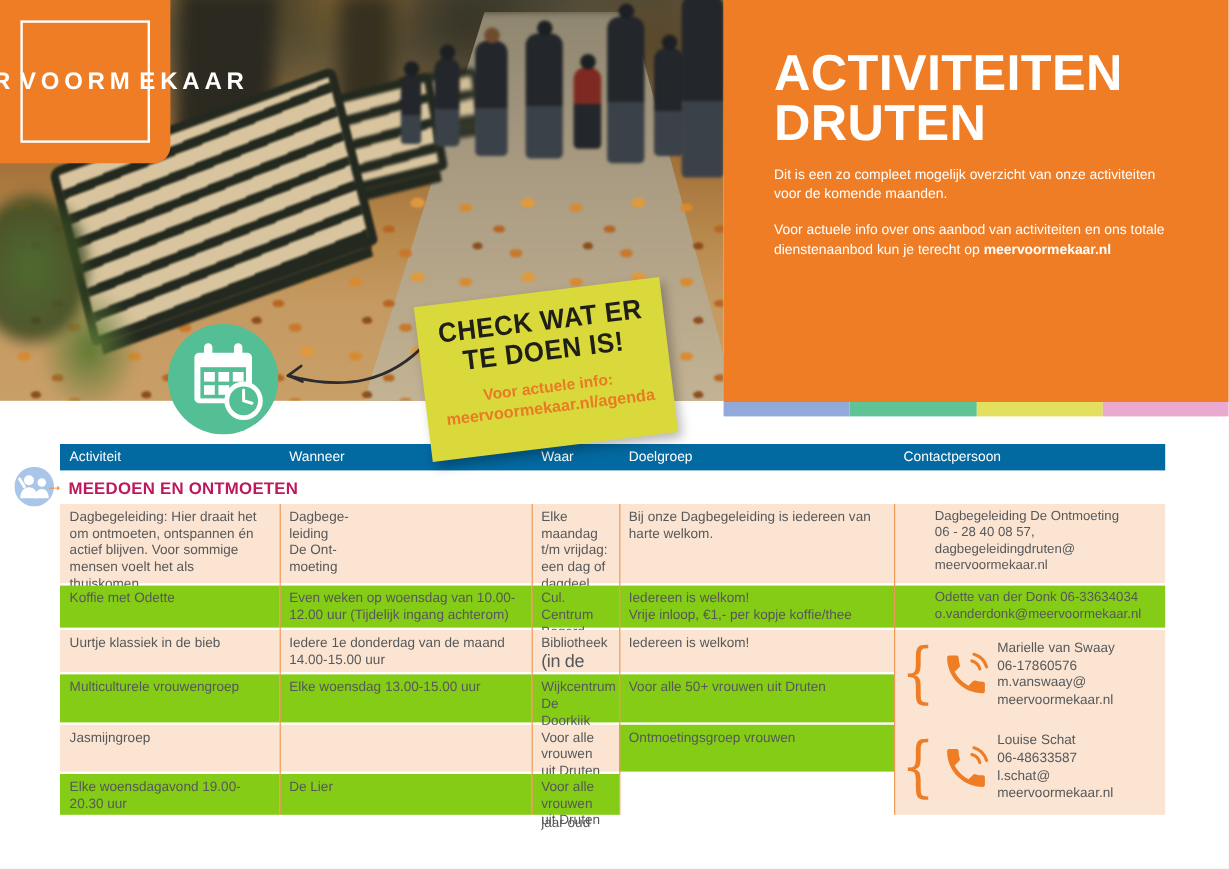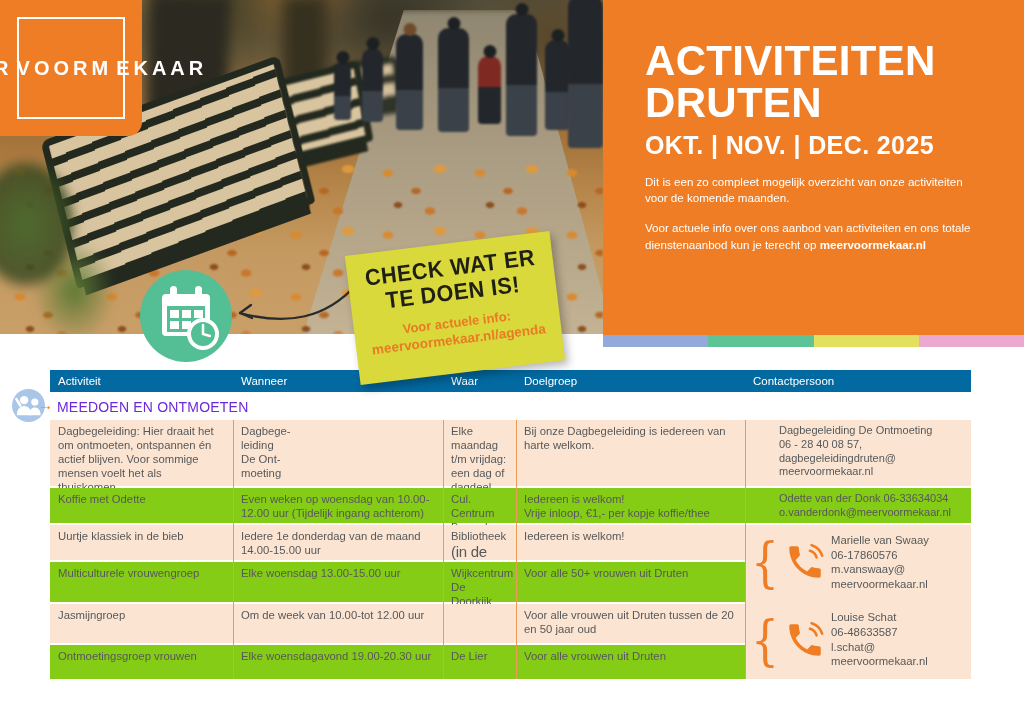--- a/index.html
+++ b/index.html
@@ -85,21 +85,21 @@
   .note-url { font-size:13.5px; font-weight:700; color:#E87B24; margin-top:2px; }
 
   
   .agenda { position:absolute; left:50px; top:370px; width:921px; }
   .thead { display:grid; grid-template-columns:183px 210px 73px 229px 226px; background:#0369a1;
     height:22px; align-items:center; color:#fff; font-size:11.5px; }
   .th { padding-left:8px; }
   .section-row { position:relative; height:25px; display:flex; align-items:center; margin:2px 0 1px; }
   .people-badge { position:absolute; left:-38px; top:-5px; width:33px; height:33px; }
   .section-arrow { position:absolute; left:-12px; top:2px; color:#EF7D25; font-size:15px; font-weight:700; }
-  .section-label { margin-left:7px; font-size:14px; font-weight:400; color:#6d28d9; letter-spacing:.2px; }
+  .section-label { margin-left:7px; font-size:14px; font-weight:700; color:#be185d; letter-spacing:.2px; }
 
   .tbody { position:relative; display:grid; grid-template-columns:183px 210px 73px 229px 226px;
     grid-template-rows:66px 35px 35px 40px 39px 34px; row-gap:2px;
     font-size:11.3px; color:#57585A; }
   .cell { padding:4px 8px 3px 8px; line-height:1.25; white-space:pre-line; }
   .peach { background:#FBE5D2; }
   .white { background:#84cc16; }
   .c-contact { font-size:11px; padding-right:2px;padding-left:34px; }
   .waar-note { display:block; font-size:15px; letter-spacing:-.3px; }
   .vline { position:absolute; top:0; bottom:0; width:1px; background:#EC9A58; z-index:2; }
@@ -146,21 +146,20 @@
       <span>VOORM</span>
       <span>EKAAR</span>
     </div>
   </div>
 
   <div class="panel">
     <div class="title">
       <div>ACTIVITEITEN</div>
       <div>DRUTEN</div>
     </div>
-    <div class="subtitle">OKT. | NOV. | DEC. 2025</div>
     <p>Dit is een zo compleet mogelijk overzicht van onze activiteiten voor de komende maanden.</p>
     <p><span>Voor actuele info over ons aanbod van activiteiten en ons totale dienstenaanbod kun je terecht op </span><b>meervoormekaar.nl</b></p>
   </div>
 
   <div class="stripe">
     <span class="st1"></span>
     <span class="st2"></span>
     <span class="st3"></span>
     <span class="st4"></span>
   </div>
@@ -277,21 +276,20 @@
       <div class="cell peach"><span>Bibliotheek</span><span class="waar-note">(in de Bogerd)</span></div>
       <div class="cell peach">Iedereen is welkom!</div>
 
       <div class="cell white">Multiculturele vrouwengroep</div>
       <div class="cell white">Elke woensdag 13.00-15.00 uur</div>
       <div class="cell white">Wijkcentrum
 De Doorkijk</div>
       <div class="cell white">Voor alle 50+ vrouwen uit Druten</div>
 
       <div class="cell peach">Jasmijngroep</div>
-      <div class="cell peach">Om de week van 10.00-tot 12.00 uur</div>
       <div class="cell peach"></div>
       <div class="cell peach">Voor alle vrouwen uit Druten tussen de 20 en 50 jaar oud</div>
 
       <div class="cell white">Ontmoetingsgroep vrouwen</div>
       <div class="cell white">Elke woensdagavond 19.00-20.30 uur</div>
       <div class="cell white">De Lier</div>
       <div class="cell white">Voor alle vrouwen uit Druten</div>
     </div>
   </div>
 

